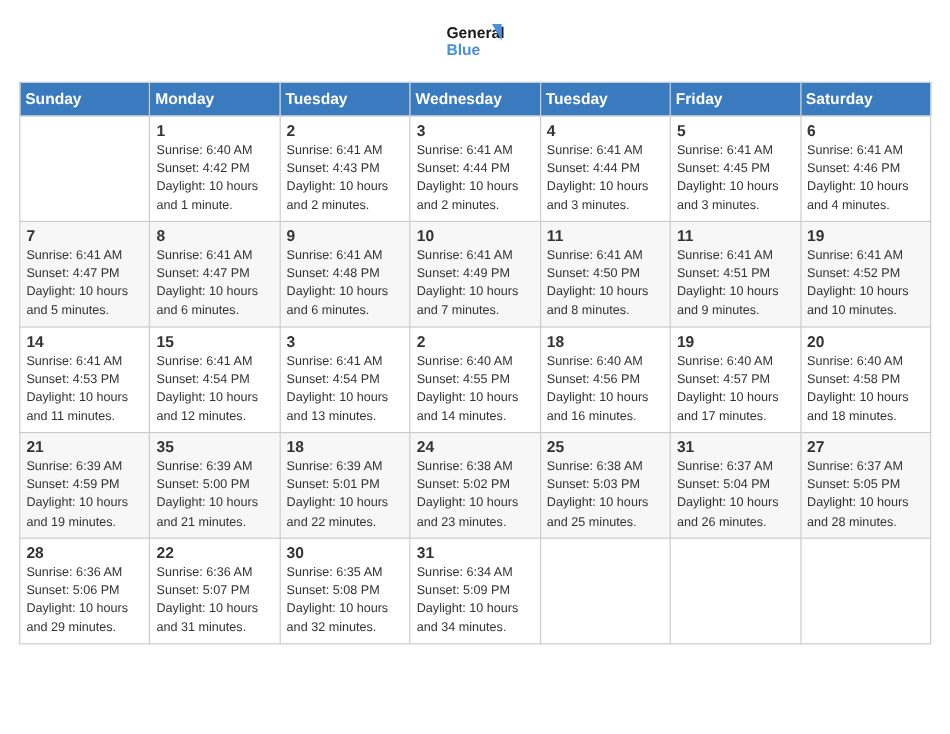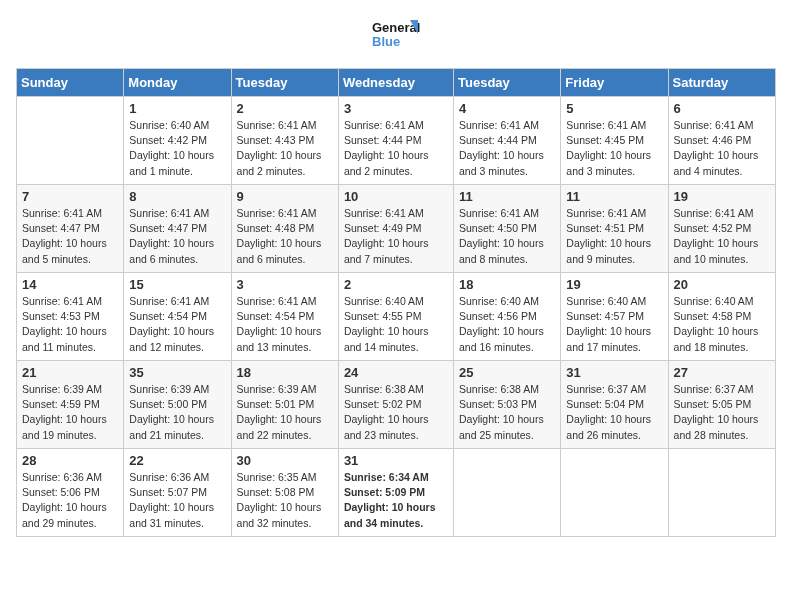--- a/index.html
+++ b/index.html
@@ -318,21 +318,21 @@
         </td>
         <td>
           <span class="day-num">30</span>
           <div class="cell-info" style="white-space: pre-line;">Sunrise: 6:35 AM
 Sunset: 5:08 PM
 Daylight: 10 hours
 and 32 minutes.</div>
         </td>
         <td>
           <span class="day-num">31</span>
-          <div class="cell-info" style="white-space: pre-line; font-weight: bold;">Sunrise: 6:34 AM
+          <div class="cell-info" style="white-space: pre-line;">Sunrise: 6:34 AM
 Sunset: 5:09 PM
 Daylight: 10 hours
 and 34 minutes.</div>
         </td>
         <td class="empty-cell"></td>
         <td class="empty-cell"></td>
         <td class="empty-cell"></td>
       </tr>
     </tbody>
 </table>

